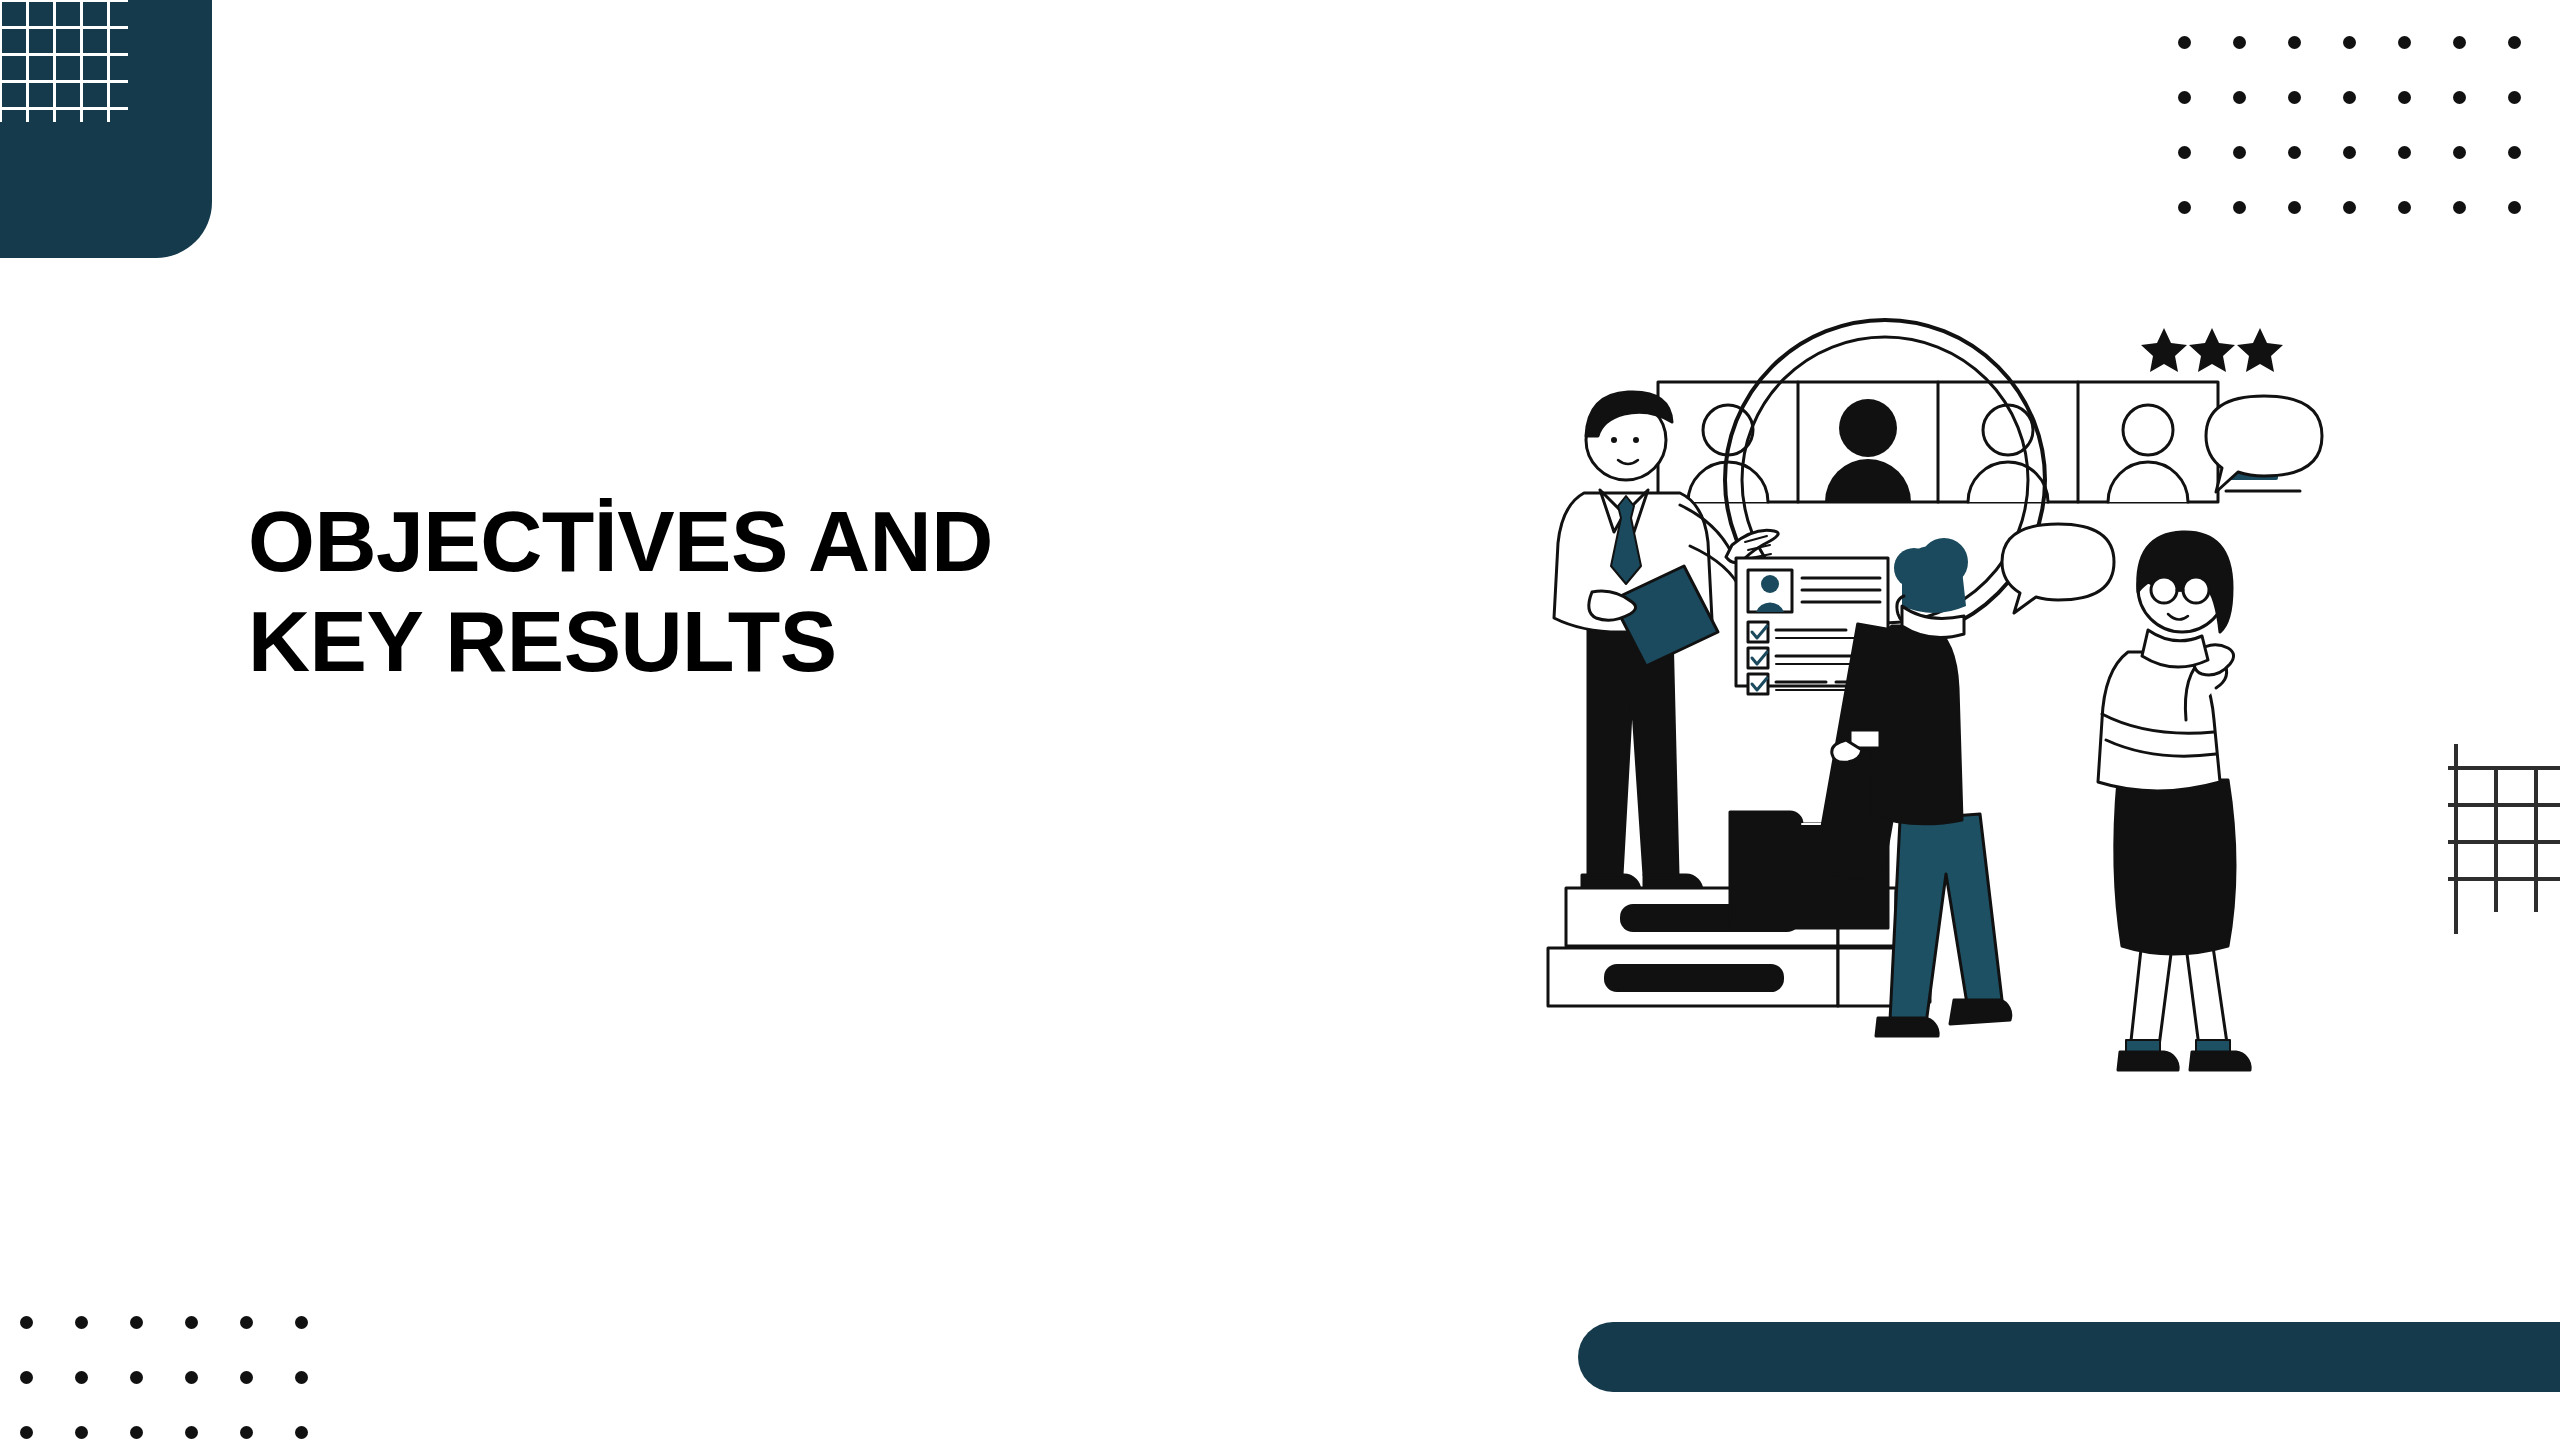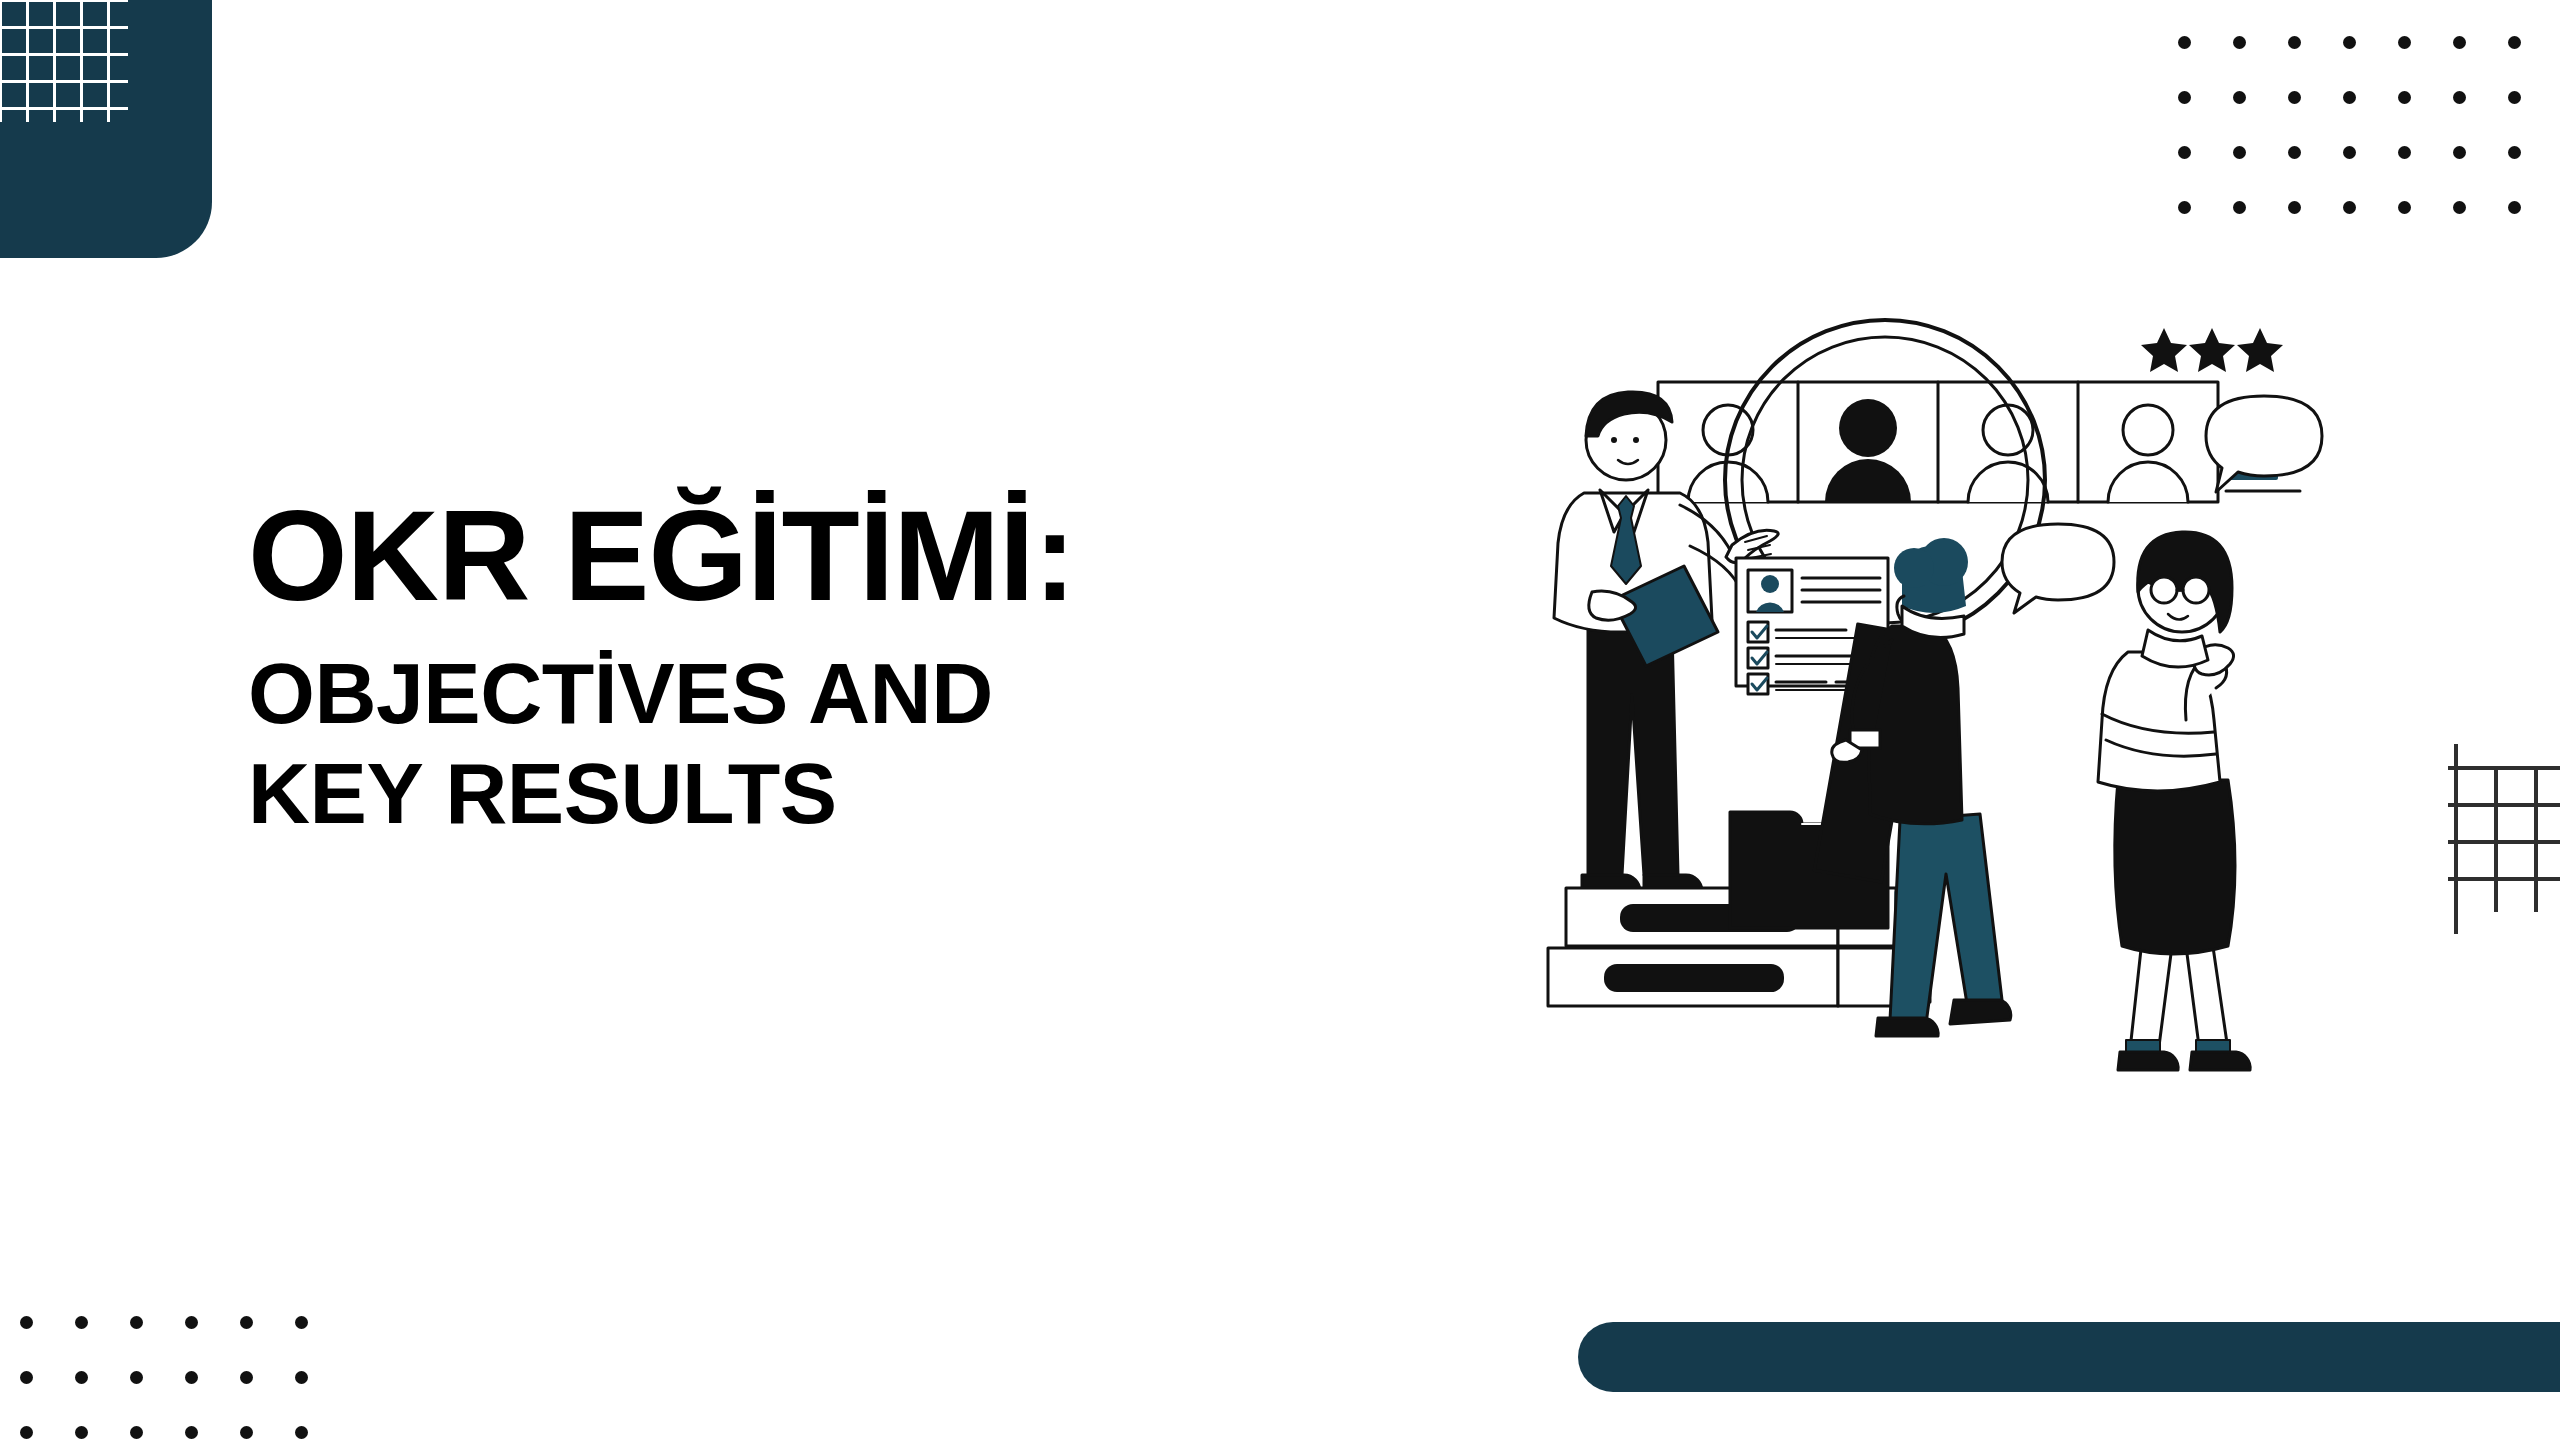--- a/index.html
+++ b/index.html
@@ -131,21 +131,20 @@
       <span class="dot" style="left: 165px; top: 110px; background: rgb(17, 17, 17);"></span>
       <span class="dot" style="left: 220px; top: 110px; background: rgb(17, 17, 17);"></span>
       <span class="dot" style="left: 275px; top: 110px; background: rgb(17, 17, 17);"></span>
     </div>
 
   <div class="edge-grid"></div>
 
   <div class="bottom-bar"></div>
 
   <div class="text-block">
-    <h1 class="title-main">OKR EĞİTİMİ:</h1>
     <h2 class="title-sub">OBJECTİVES AND</h2>
     <h2 class="title-sub">KEY RESULTS</h2>
   </div>
 
   <div class="illustration">
     <svg viewBox="0 0 940 860" xmlns="http://www.w3.org/2000/svg" fill="none" stroke="#111" stroke-width="3" stroke-linejoin="round" stroke-linecap="round">
 
       <g>
         <rect x="118" y="82" width="560" height="120" fill="#fff" stroke="#111" stroke-width="3"></rect>
         <line x1="258" y1="82" x2="258" y2="202" stroke="#111" stroke-width="3"></line>

